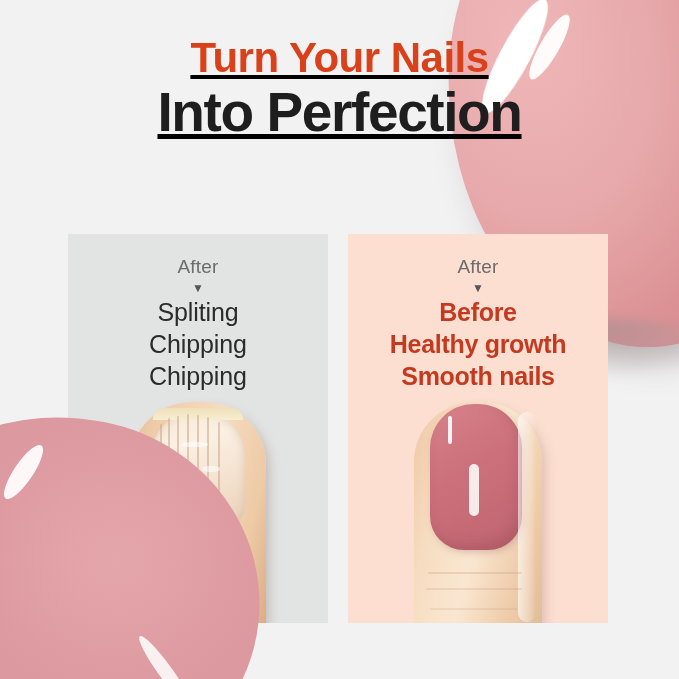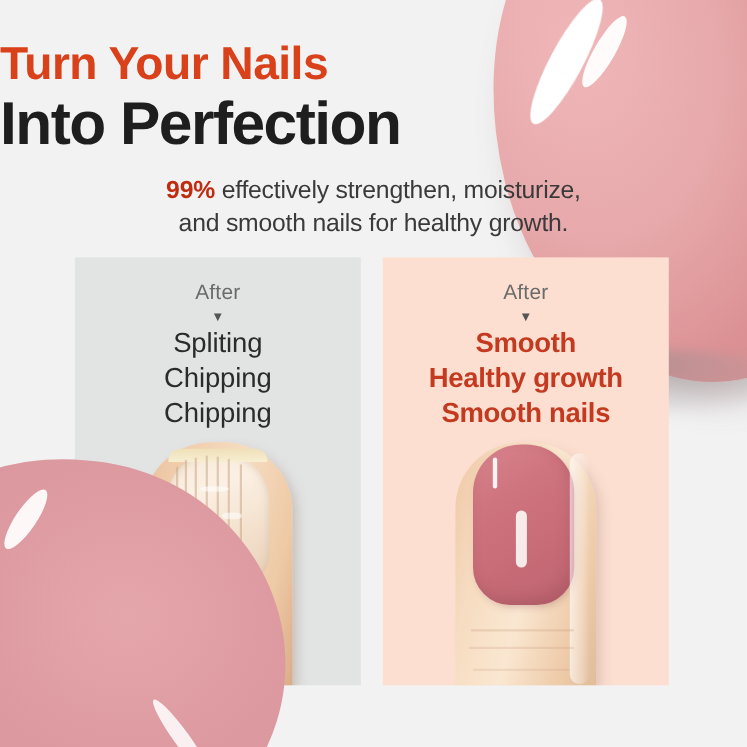--- a/index.html
+++ b/index.html
@@ -108,21 +108,23 @@
     background: radial-gradient(ellipse at 20% 30%, rgba(150,140,142,0.42) 0%, rgba(190,185,186,0.12) 60%, rgba(220,220,220,0) 80%);
     filter: blur(6px);
   }
 
   
   .headline {
     position: absolute;
     left: 0;
     top: 36px;
     width: 679px;
+    text-align: center;
     z-index: 6;
+    text-decoration: underline;
   }
   .headline-1 {
     font-size: 42px;
     font-weight: bold;
     letter-spacing: -0.5px;
     color: #d9411a;
     line-height: 1.06;
     margin: 0;
   }
   .headline-2 {
@@ -314,24 +316,20 @@
   <div class="blob-tr"></div>
   <div class="blob-tr-hl"></div>
   <div class="blob-tr-hl2"></div>
   <div class="blob-tr-shadow"></div>
 
   <div class="headline">
     <div class="headline-1">Turn Your Nails</div>
     <div class="headline-2">Into Perfection</div>
   </div>
 
-  <div class="subhead">
-    <div><span class="pct">99%</span><span> effectively strengthen,  moisturize,</span></div>
-    <div>and smooth nails for healthy growth.</div>
-  </div>
 
   <div class="panel panel-before">
     <div class="panel-tag">After</div>
     <div class="panel-caret">▼</div>
     <div class="panel-lines">
       <div class="panel-line">Spliting</div>
       <div class="panel-line">Chipping</div>
       <div class="panel-line">Chipping</div>
     </div>
 
@@ -356,21 +354,21 @@
       <div class="knuckle" style="left:12px; top:156px; width:108px;"></div>
       <div class="knuckle" style="left:10px; top:172px; width:112px;"></div>
       <div class="knuckle" style="left:14px; top:196px; width:104px;"></div>
     </div>
   </div>
 
   <div class="panel panel-after">
     <div class="panel-tag">After</div>
     <div class="panel-caret">▼</div>
     <div class="panel-lines">
-      <div class="panel-line">Smooth</div>
+      <div class="panel-line">Before</div>
       <div class="panel-line">Healthy growth</div>
       <div class="panel-line">Smooth nails</div>
     </div>
 
     <div class="finger-after">
       <div class="skin"></div>
       <div class="polish"></div>
       <div class="hl-thin"></div>
       <div class="hl-fat"></div>
       <div class="side-gloss"></div>

